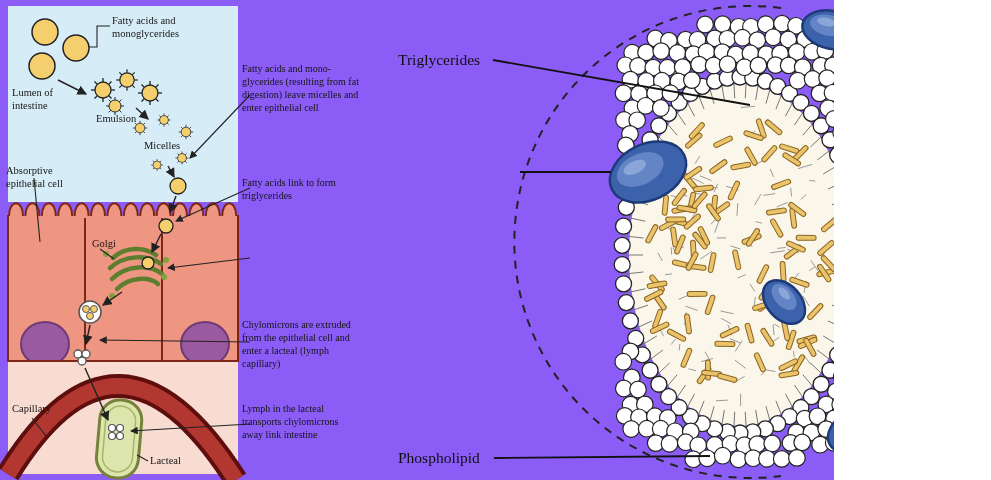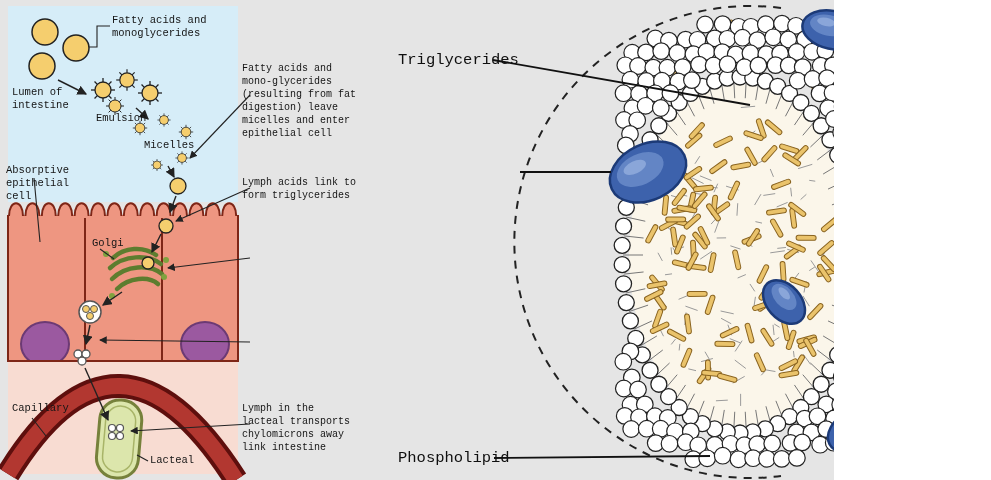--- a/index.html
+++ b/index.html
@@ -1,18 +1,18 @@
 <!DOCTYPE html>
 <html><head>
 <meta charset="utf-8">
 <style>
   *{margin:0;padding:0;box-sizing:border-box}
   html,body{background:#ffffff}
-  .page{position:relative;width:834px;height:480px;background:#e5e5e5;overflow:hidden;
-        font-family:Liberation Mono, monospace;color:#1a1a1a}
+  .page{position:relative;width:834px;height:480px;background:#8b5cf6;overflow:hidden;
+        font-family:Liberation Serif, serif;color:#1a1a1a}
   .panel{position:absolute;top:0;height:480px}
   .panel-left{left:0;width:380px}
   .panel-right{left:380px;width:611px}
   .panel svg{position:absolute;left:0;top:0}
   .lbl{position:absolute;font-size:10.5px;line-height:1.25;white-space:pre-line;color:#151515}
   .anno{position:absolute;left:242px;width:118px;font-size:10px;line-height:1.3;color:#151515}
   .lbl-big{position:absolute;font-size:15.5px;line-height:1.3;white-space:pre-line;color:#0f0f0f}
 </style>
 </head>
 <body>
@@ -174,21 +174,22 @@
 intestine</div>
     <div class="lbl" style="left:96px;top:112px;width:70px">Emulsion</div>
     <div class="lbl" style="left:144px;top:139px;width:60px">Micelles</div>
     <div class="lbl" style="left:6px;top:164px;width:80px">Absorptive
 epithelial cell</div>
     <div class="lbl" style="left:92px;top:237px;width:42px">Golgi</div>
     <div class="lbl" style="left:12px;top:402px;width:60px">Capillary</div>
     <div class="lbl" style="left:150px;top:454px;width:55px">Lacteal</div>
 
     <div class="anno" style="top:62px">Fatty acids and mono-glycerides (resulting from fat digestion) leave micelles and enter epithelial cell</div>
-    <div class="anno" style="top:176px">Lymph acids link to form triglycerides</div>
+    <div class="anno" style="top:176px">Fatty acids link to form triglycerides</div>
+    <div class="anno" style="top:318px">Chylomicrons are extruded from the epithelial cell and enter a lacteal (lymph capillary)</div>
     <div class="anno" style="top:402px">Lymph in the lacteal transports chylomicrons away link intestine</div>
   </div>
 
   <div class="panel panel-right">
     <svg id="chylo-svg" width="611" height="480" viewBox="0 0 611 480">
       <path d="M401,8 A236,236 0 1 0 401,476" fill="none" stroke="#222" stroke-width="2" stroke-dasharray="8 7"></path>
       <g id="chylo-interior">
           <ellipse cx="360" cy="255" rx="111" ry="171" fill="#FBF6EA"></ellipse>
           <line x1="317.6219166754422" y1="208.47382868077113" x2="311.6187271329831" y2="219.1265206254437" stroke="#9a9a9a" stroke-width="1"></line>
           <line x1="390.2542415568411" y1="252.843147835442" x2="404.84047069580106" y2="250.77845234951334" stroke="#9a9a9a" stroke-width="1"></line>

